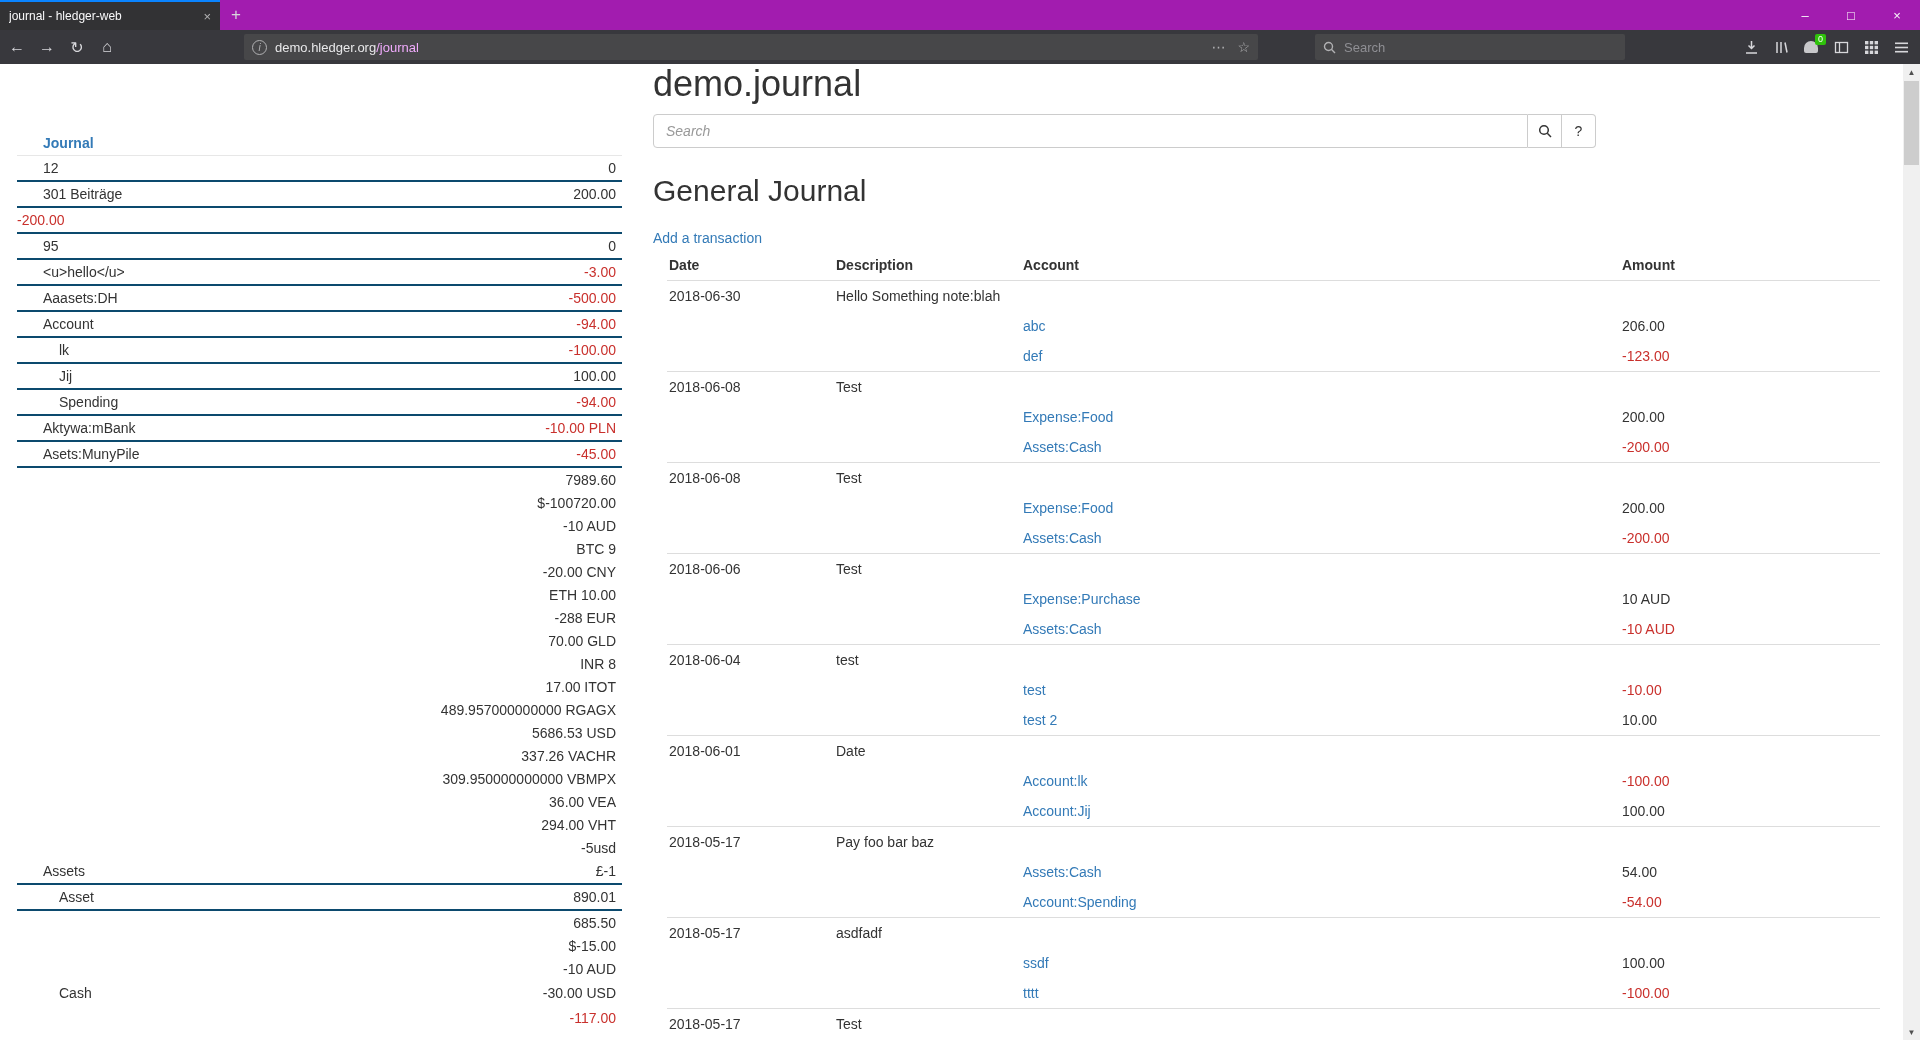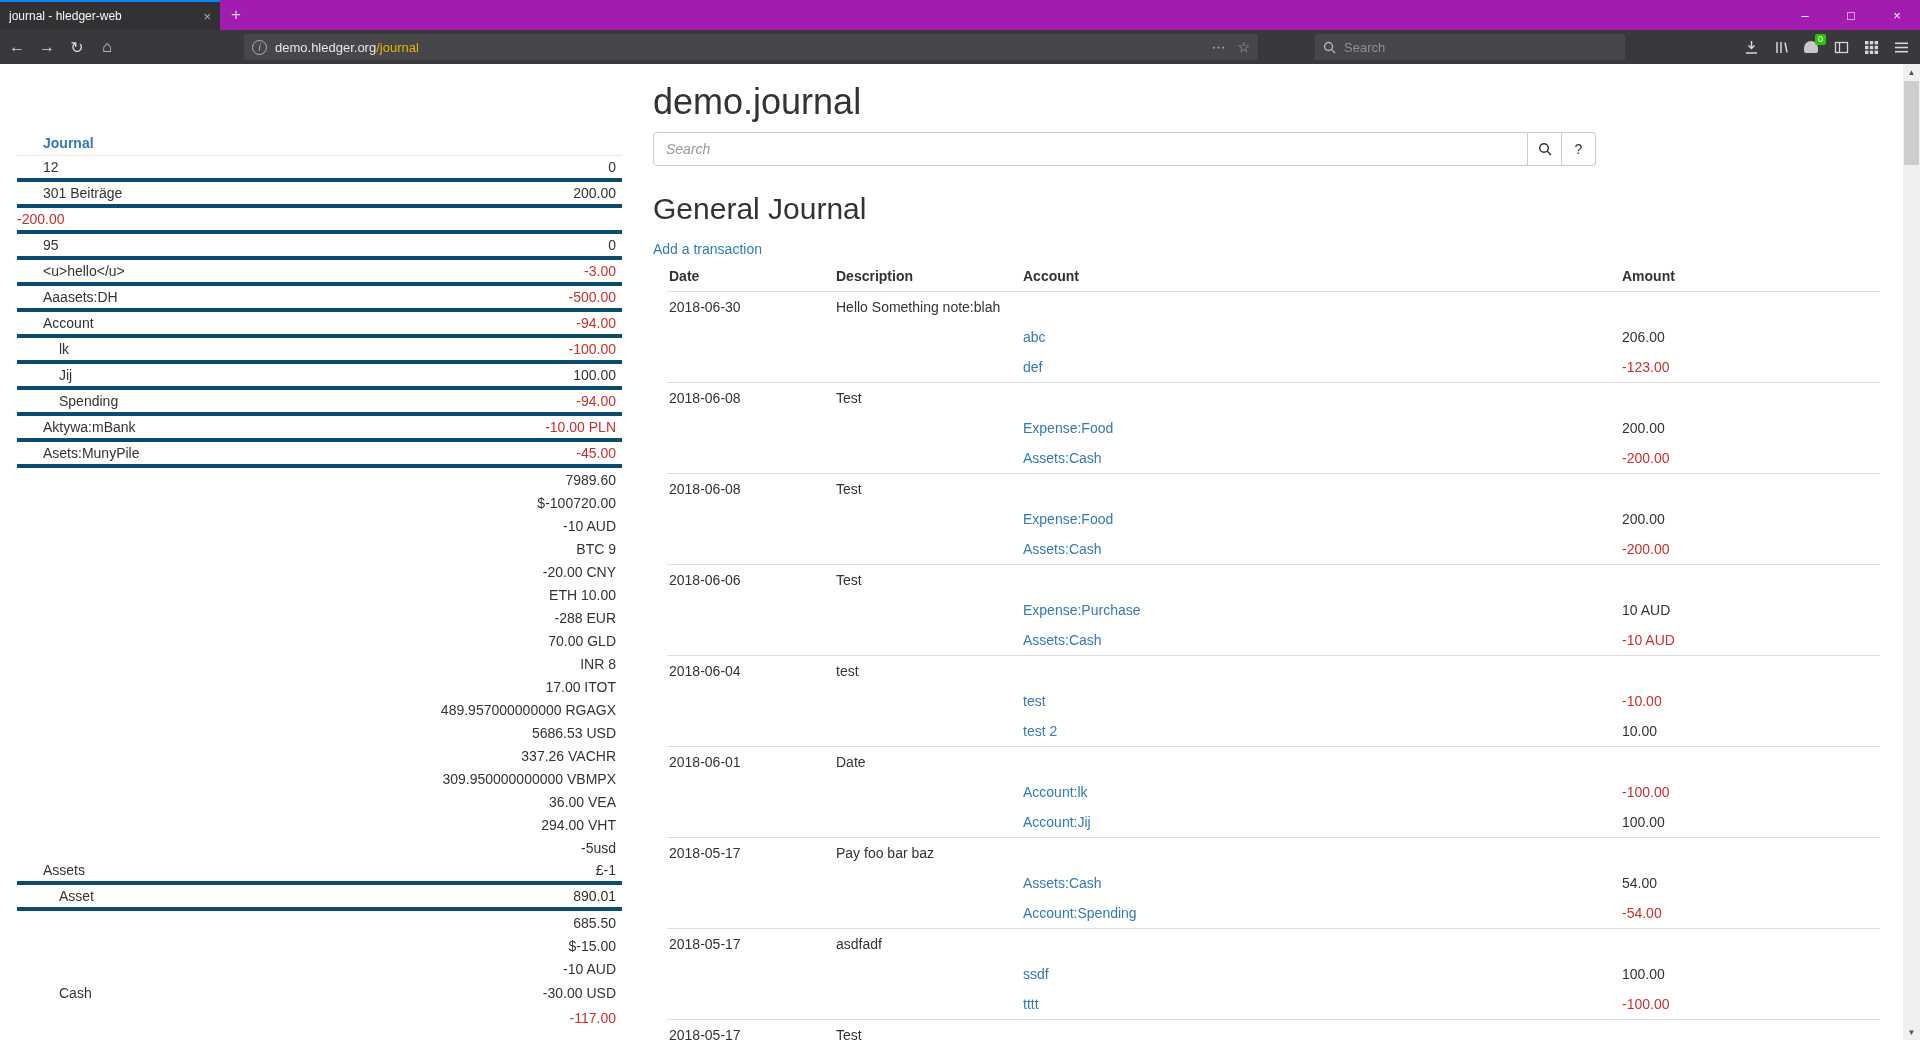--- a/index.html
+++ b/index.html
@@ -14,21 +14,21 @@
   .tab-close { color:#b1b1b3; font-size:13px; margin-left:8px; cursor:default; }
   .new-tab { width:32px; display:flex; align-items:center; justify-content:center; font-size:17px; color:#d7d7db; }
   .window-controls { margin-left:auto; display:flex; }
   .win-btn { width:46px; display:flex; align-items:center; justify-content:center; font-size:13px; color:#f9f9fa; }
 
   .nav-bar { height:34px; background:#38383d; display:flex; align-items:center; padding:0 4px 0 2px; flex:0 0 34px; }
   .nav-icon { width:30px; height:28px; display:flex; align-items:center; justify-content:center; font-size:16px; color:#d7d7db; }
   .url-bar { margin-left:122px; width:1014px; height:26px; background:#474749; border-radius:2px; display:flex; align-items:center; padding:0 8px; font-size:13px; }
   .info-badge { width:15px; height:15px; border:1px solid #b1b1b3; border-radius:50%; color:#b1b1b3; font-size:10px; font-style:italic; display:flex; align-items:center; justify-content:center; margin-right:8px; flex:0 0 15px; }
   .url-domain { color:#e8e8ea; }
-  .url-path { color:#eab308; }
+  .url-path { color:#f0abfc; }
   .url-right { margin-left:auto; display:flex; align-items:center; gap:12px; color:#b1b1b3; font-size:14px; }
   .search-bar { margin-left:57px; width:310px; height:26px; background:#474749; border-radius:2px; display:flex; align-items:center; padding:0 8px; font-size:13px; color:#8f8f94; gap:8px; }
   .chrome-icons { margin-left:auto; display:flex; align-items:center; }
   .chrome-icons .nav-icon { position:relative; }
   .ext-glyph { width:14px; height:12px; background:#c8c8cb; border-radius:7px 7px 2px 2px; }
   .badge { position:absolute; top:1px; right:0; background:#2fc20b; color:#fff; font-size:9px; line-height:11px; padding:0 3px; border-radius:2px; }
   svg.ic { display:block; }
 
   
   .viewport { position:relative; flex:1; background:#fff; overflow:hidden; color:#333; }
@@ -36,37 +36,37 @@
   .scroll-arrow { height:16px; display:flex; align-items:center; justify-content:center; font-size:8px; color:#505050; }
   .scroll-arrow.down { position:absolute; bottom:0; left:0; right:0; }
   .scroll-thumb { position:absolute; left:1px; top:17px; width:15px; height:84px; background:#cdcdcd; }
 
   
   .sidebar { position:absolute; left:17px; top:66px; width:605px; font-size:14px; }
   .sidebar-title-row { height:26px; display:flex; align-items:center; border-bottom:1px solid #e7e7e7; }
   .sidebar-title { color:#337ab7; font-weight:bold; padding-left:26px; text-decoration:none; cursor:pointer; }
   .sb-row { display:flex; align-items:center; height:26px; padding-right:6px; }
   .sb-row.compact { height:23px; }
-  .sb-row.bordered { border-bottom:4px solid #0c4a6e; }
+  .sb-row.bordered { border-bottom:2px solid #0c4a6e; }
   .sb-name { flex:1; color:#333; text-decoration:none; white-space:nowrap; overflow:hidden; }
   .indent1 { padding-left:26px; }
   .indent2 { padding-left:42px; }
   .sb-amt { text-align:right; white-space:nowrap; }
   .neg { color:#c9302c; }
 
   
   .main { position:absolute; left:653px; top:0; width:1227px; }
-  .page-title { font-size:36px; font-weight:500; color:#333; margin-top:18px; line-height:40px; }
+  .page-title { font-size:36px; font-weight:500; color:#333; line-height:40px; }
   .search-form { margin-top:10px; display:flex; width:943px; }
   .page-search-input { flex:1; height:34px; border:1px solid #ccc; border-radius:4px 0 0 4px; padding:0 12px; font-size:14px; font-family:"Liberation Sans",sans-serif; color:#555; outline:none; }
   .page-search-input::placeholder { color:#999; font-style:italic; }
   .group-btn { width:34px; height:34px; background:#fff; border:1px solid #ccc; border-left:none; display:flex; align-items:center; justify-content:center; font-size:14px; color:#333; cursor:pointer; }
   .group-btn.last { border-radius:0 4px 4px 0; }
   .section-title { font-size:30px; font-weight:500; color:#333; margin-top:26px; line-height:33px; }
-  .add-link { display:inline-block; margin-top:16px; color:#337ab7; font-size:14px; text-decoration:none; cursor:pointer; }
+  .add-link { display:inline-block; margin-top:23px; color:#337ab7; font-size:14px; text-decoration:none; cursor:pointer; }
 
   .journal-table { width:1213px; margin-left:14px; margin-top:3px; border-collapse:collapse; font-size:14px; color:#333; }
   .journal-table th { text-align:left; font-weight:bold; padding:5px 2px; border-bottom:1px solid #ddd; line-height:20px; }
   .journal-table td { padding:5px 2px; line-height:20px; vertical-align:top; }
   .journal-table th.amount, .journal-table td.amount { }
   tr.txn-row td { border-top:1px solid #ddd; }
   .acct-link { color:#337ab7; text-decoration:none; cursor:pointer; }
 </style>
 </head>
 <body>

